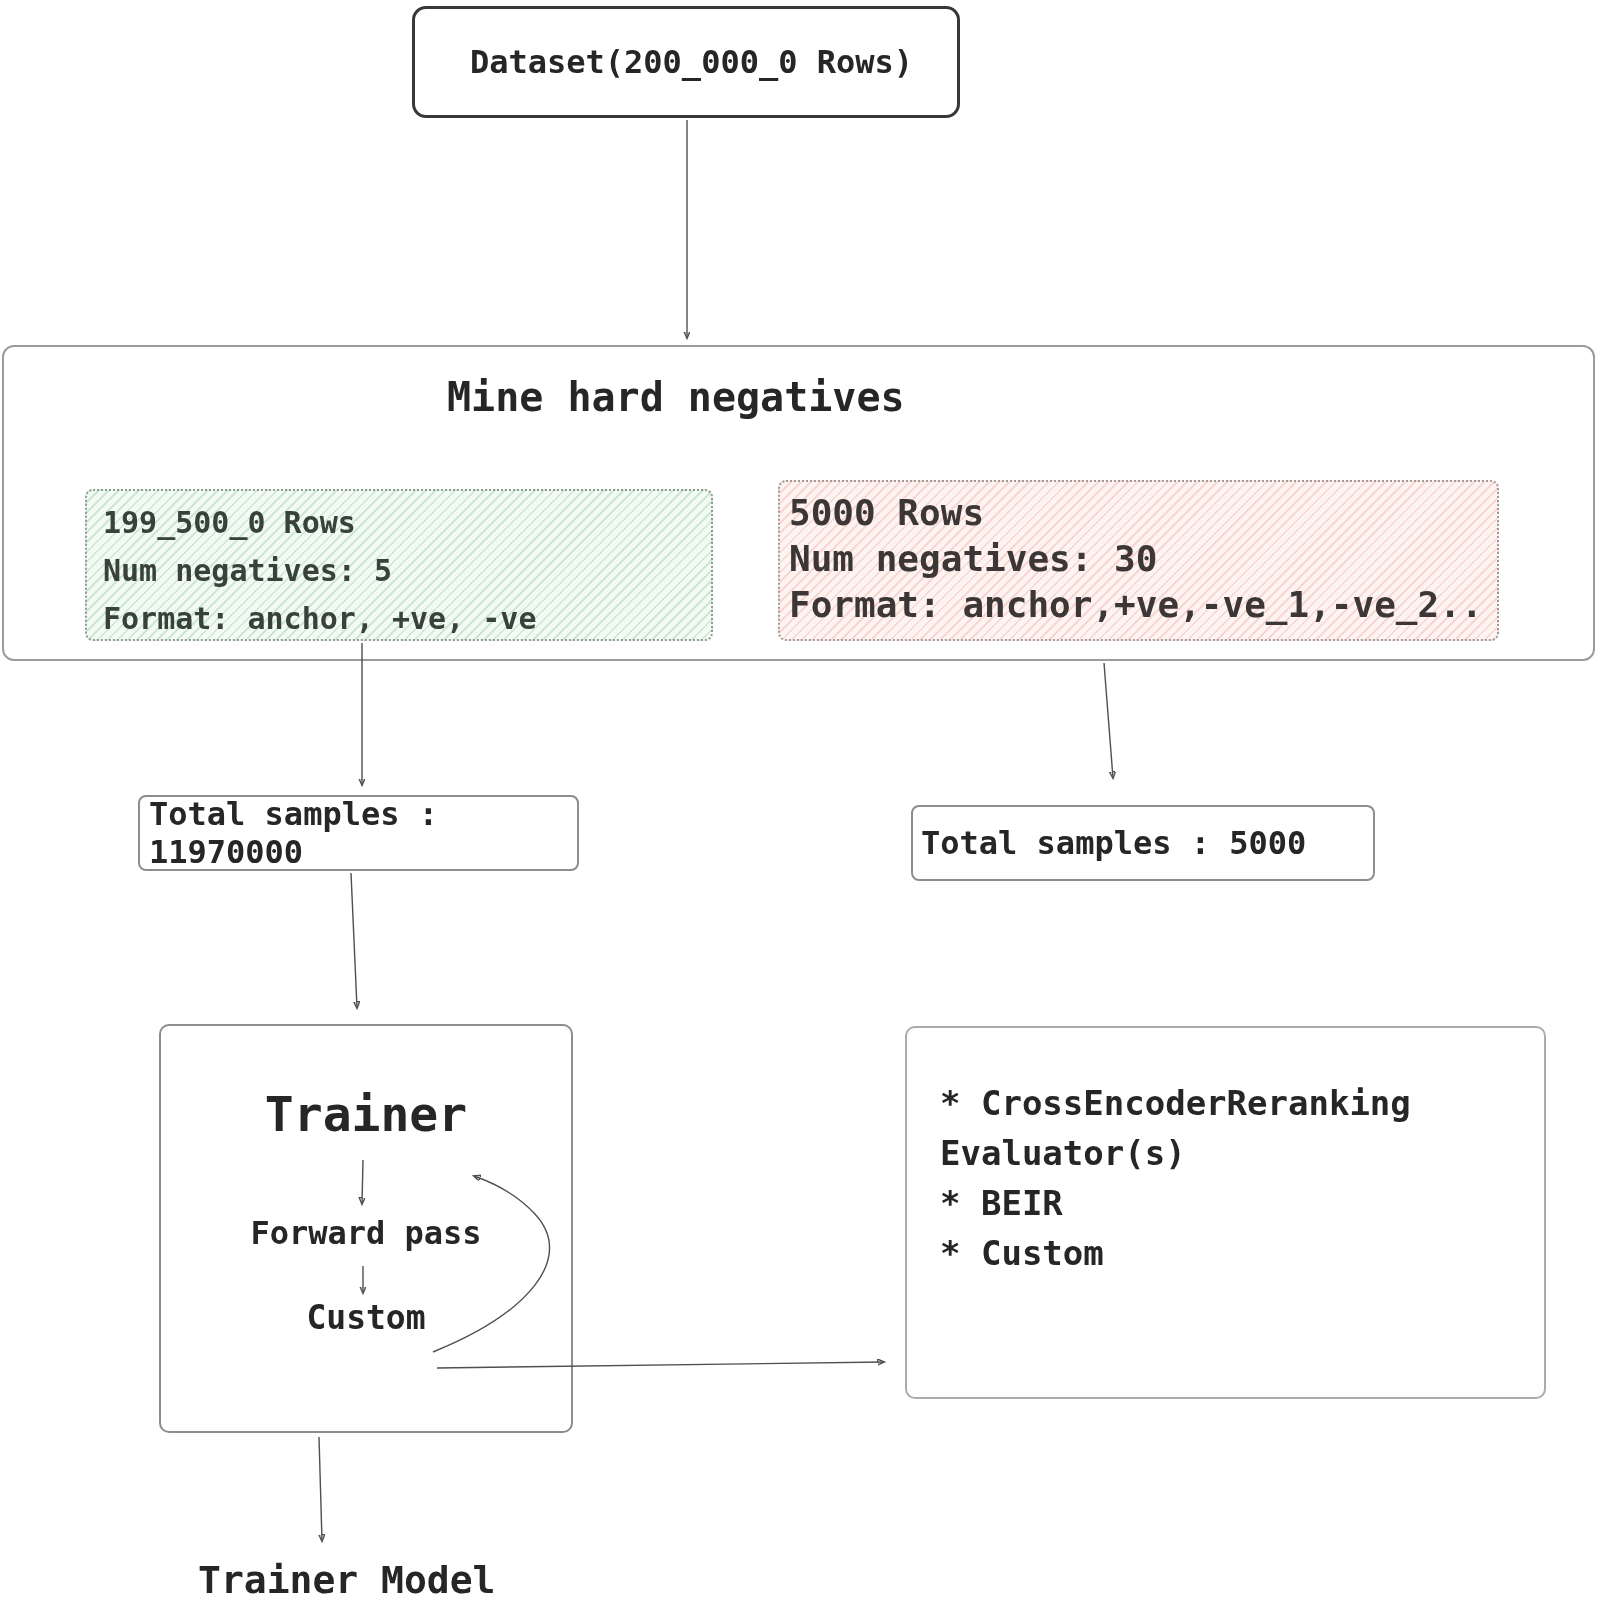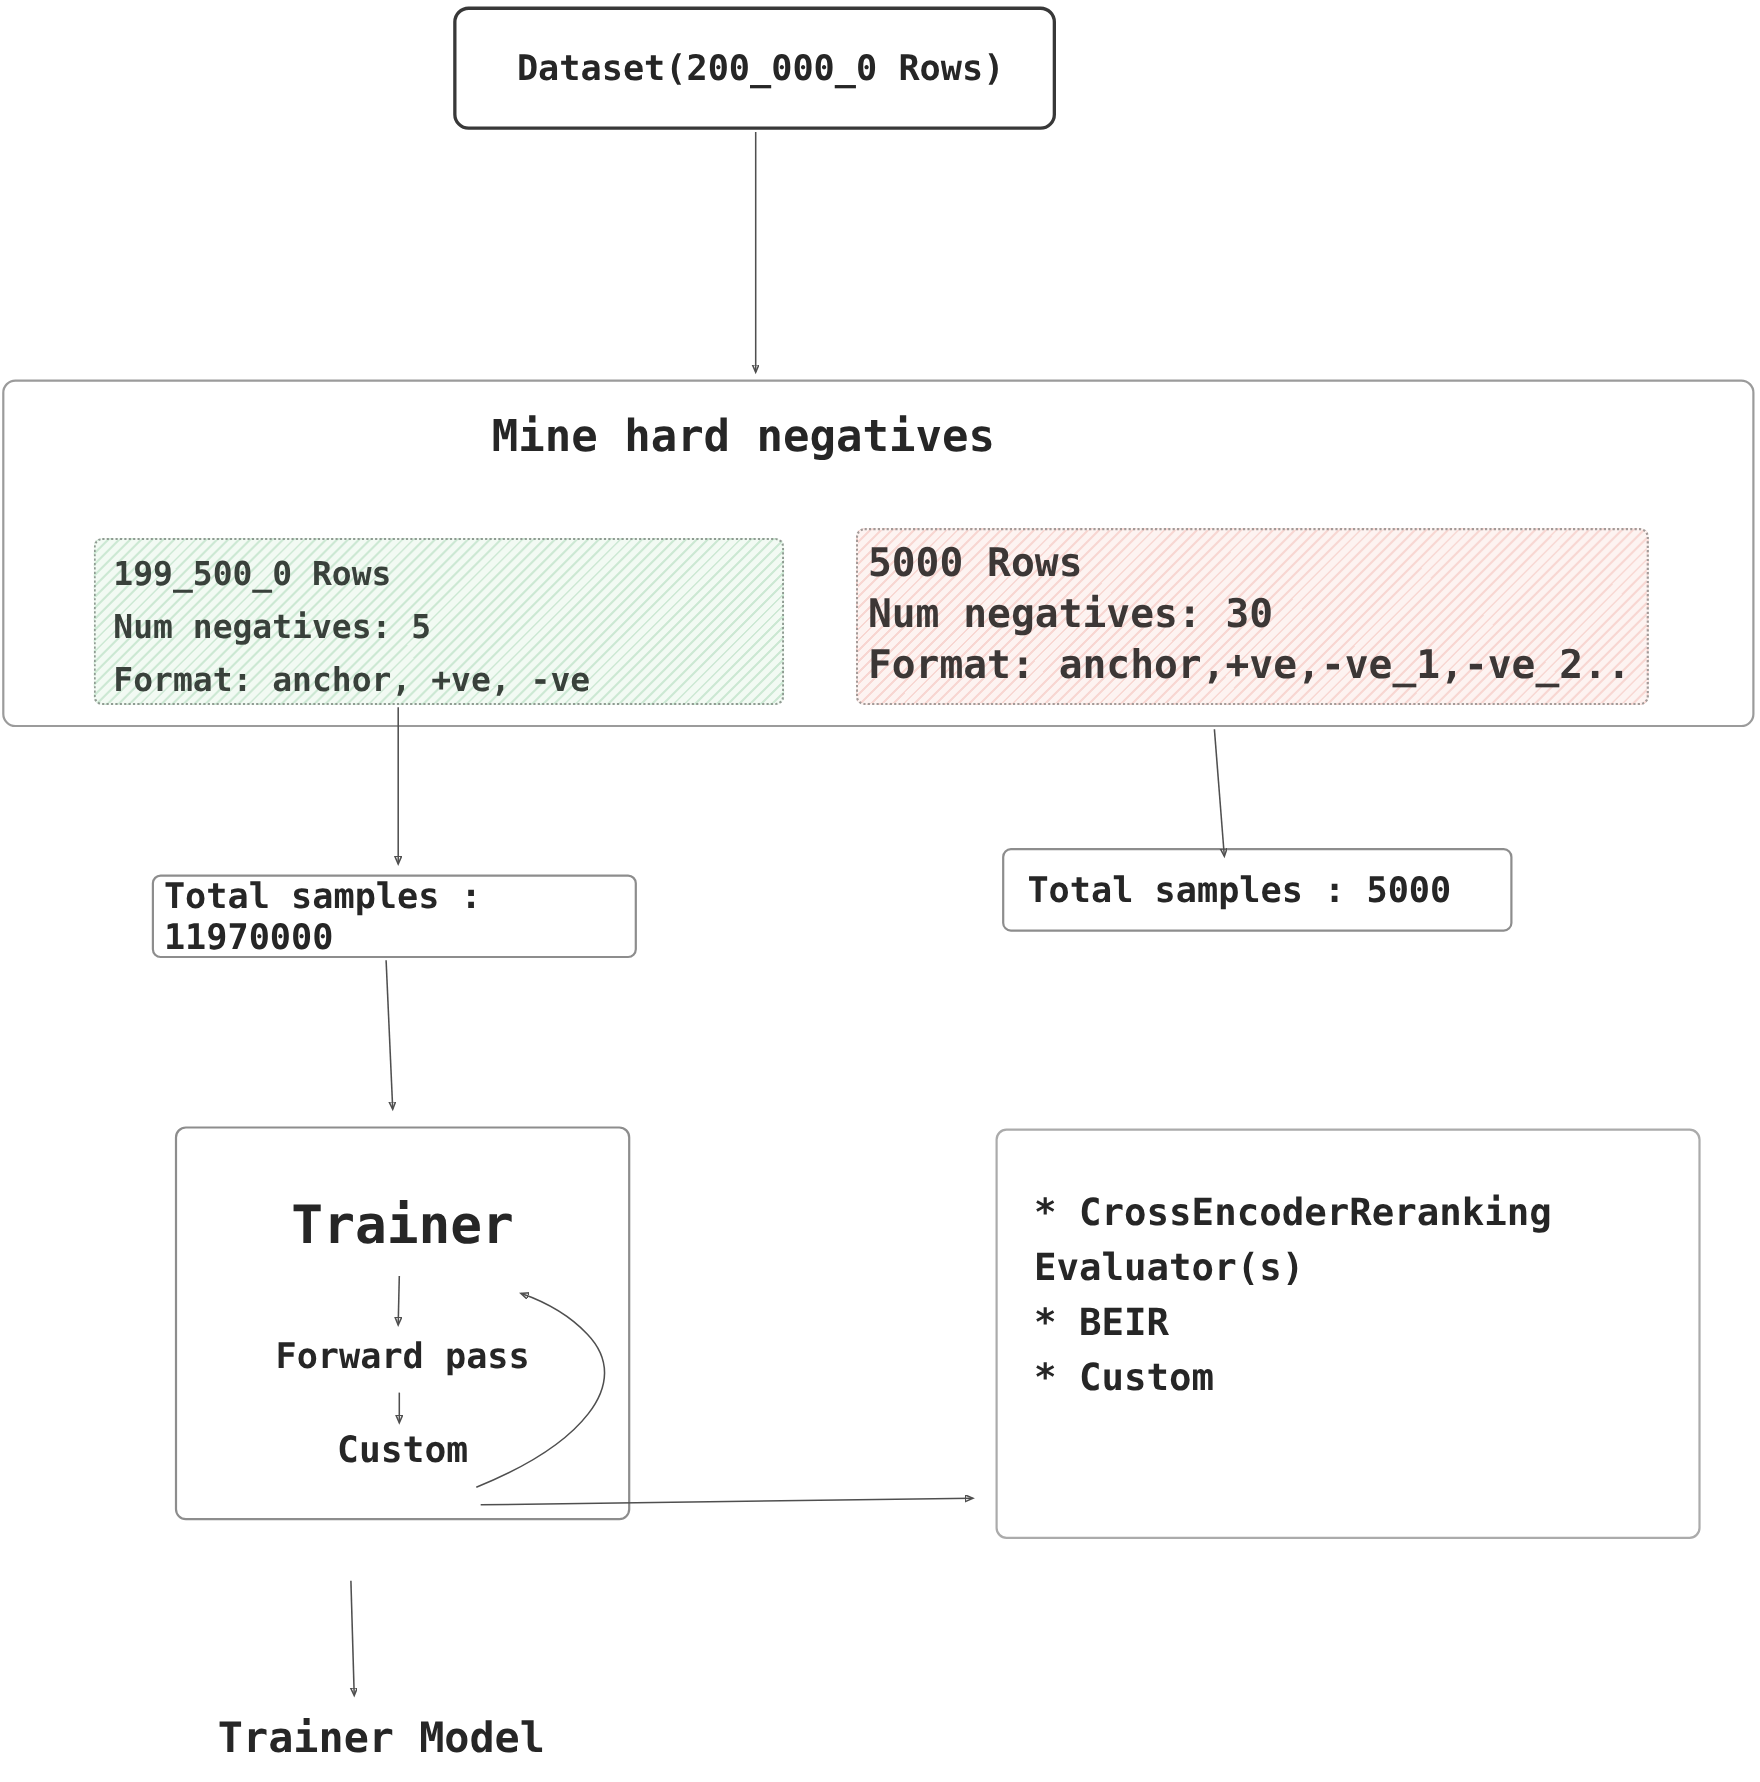--- a/index.html
+++ b/index.html
@@ -50,24 +50,24 @@
     white-space:nowrap; overflow:visible;
   }
 
   .total-box {
     position:absolute; box-sizing:border-box; background:#ffffff;
     border:2px solid #8d8d8d; border-radius:8px;
     display:flex; align-items:center;
     font-size:32px;
   }
   #train-total-box { left:138px; top:795px; width:441px; height:76px; padding-left:9px; }
-  #eval-total-box  { left:911px; top:771px; width:464px; height:76px; padding-left:21px; }
+  #eval-total-box  { left:911px; top:805px; width:464px; height:76px; padding-left:8px; }
 
   #trainer-box {
-    left:159px; top:1024px; width:414px; height:358px;
+    left:159px; top:1024px; width:414px; height:409px;
     border:2px solid #8d8d8d; border-radius:10px;
   }
   .center-label { position:absolute; left:50%; transform:translateX(-50%); white-space:nowrap; }
   #trainer-title { top:60px; font-size:48px; }
   #forward-pass-label { top:188px; font-size:32px; }
   #bceloss-label { top:272px; font-size:33px; }
 
   #evaluator-box {
     left:905px; top:1026px; width:641px; height:373px;
     border:2px solid #ababab; border-radius:10px;

